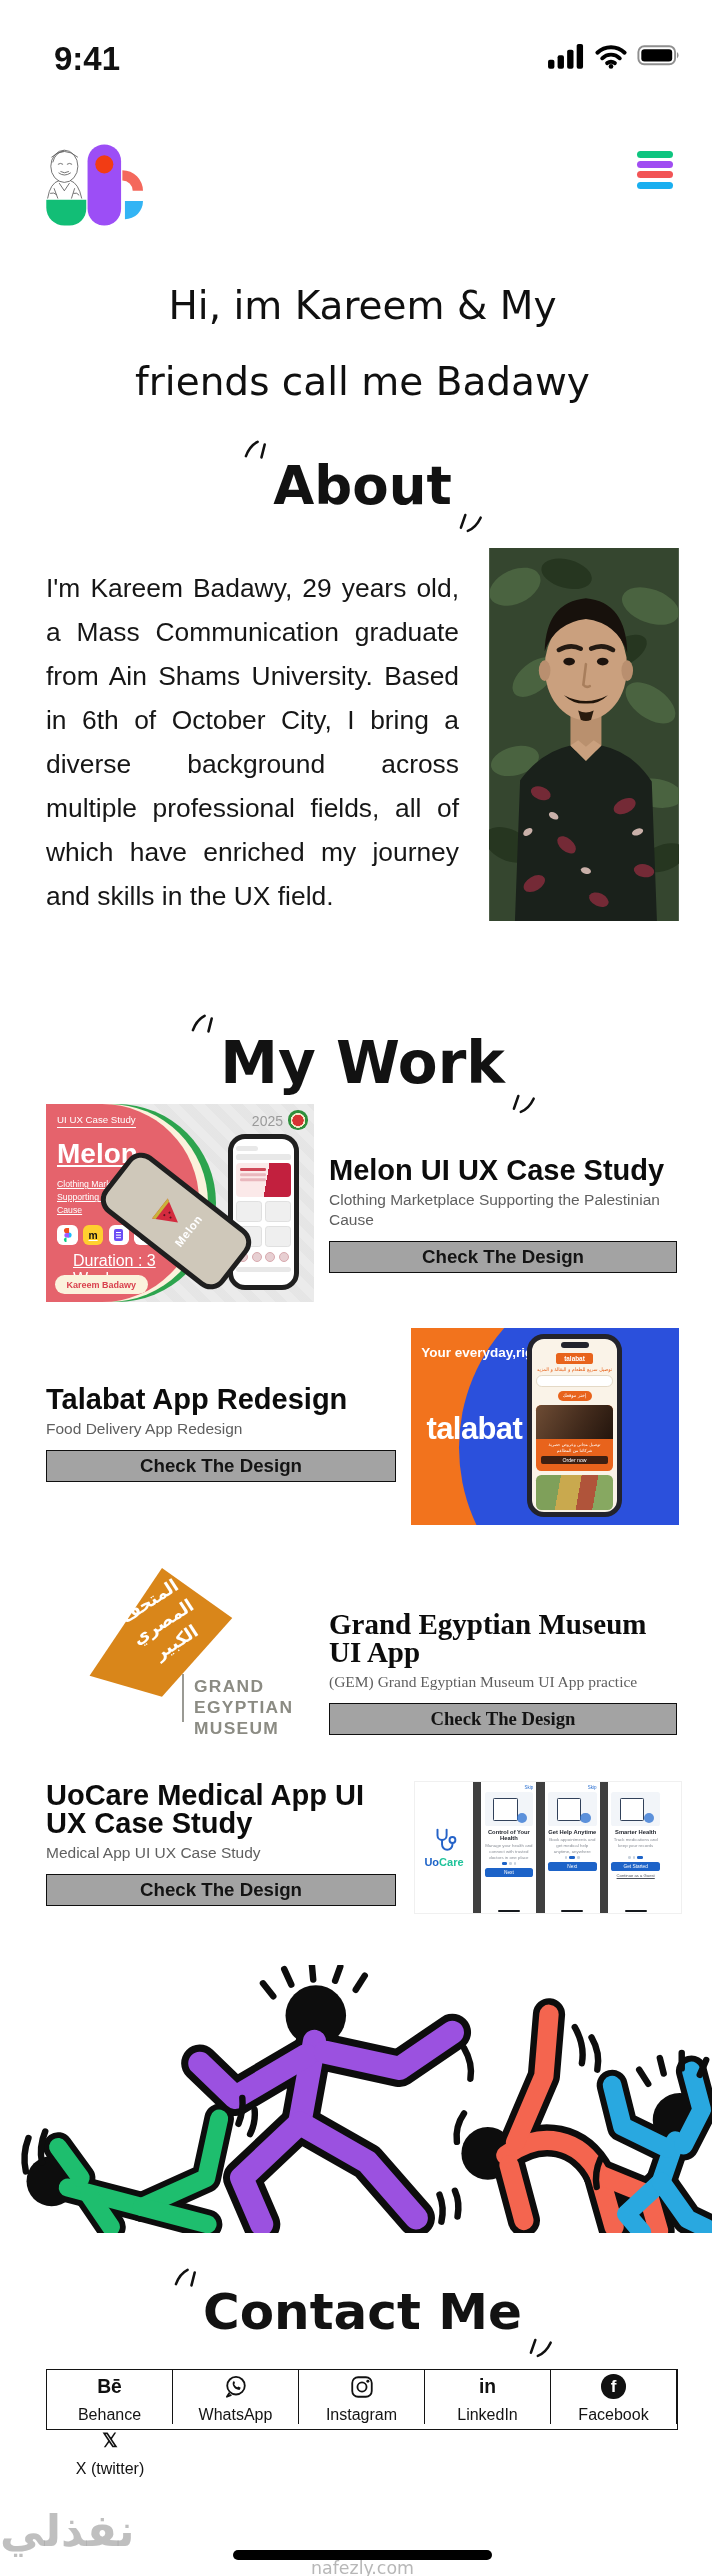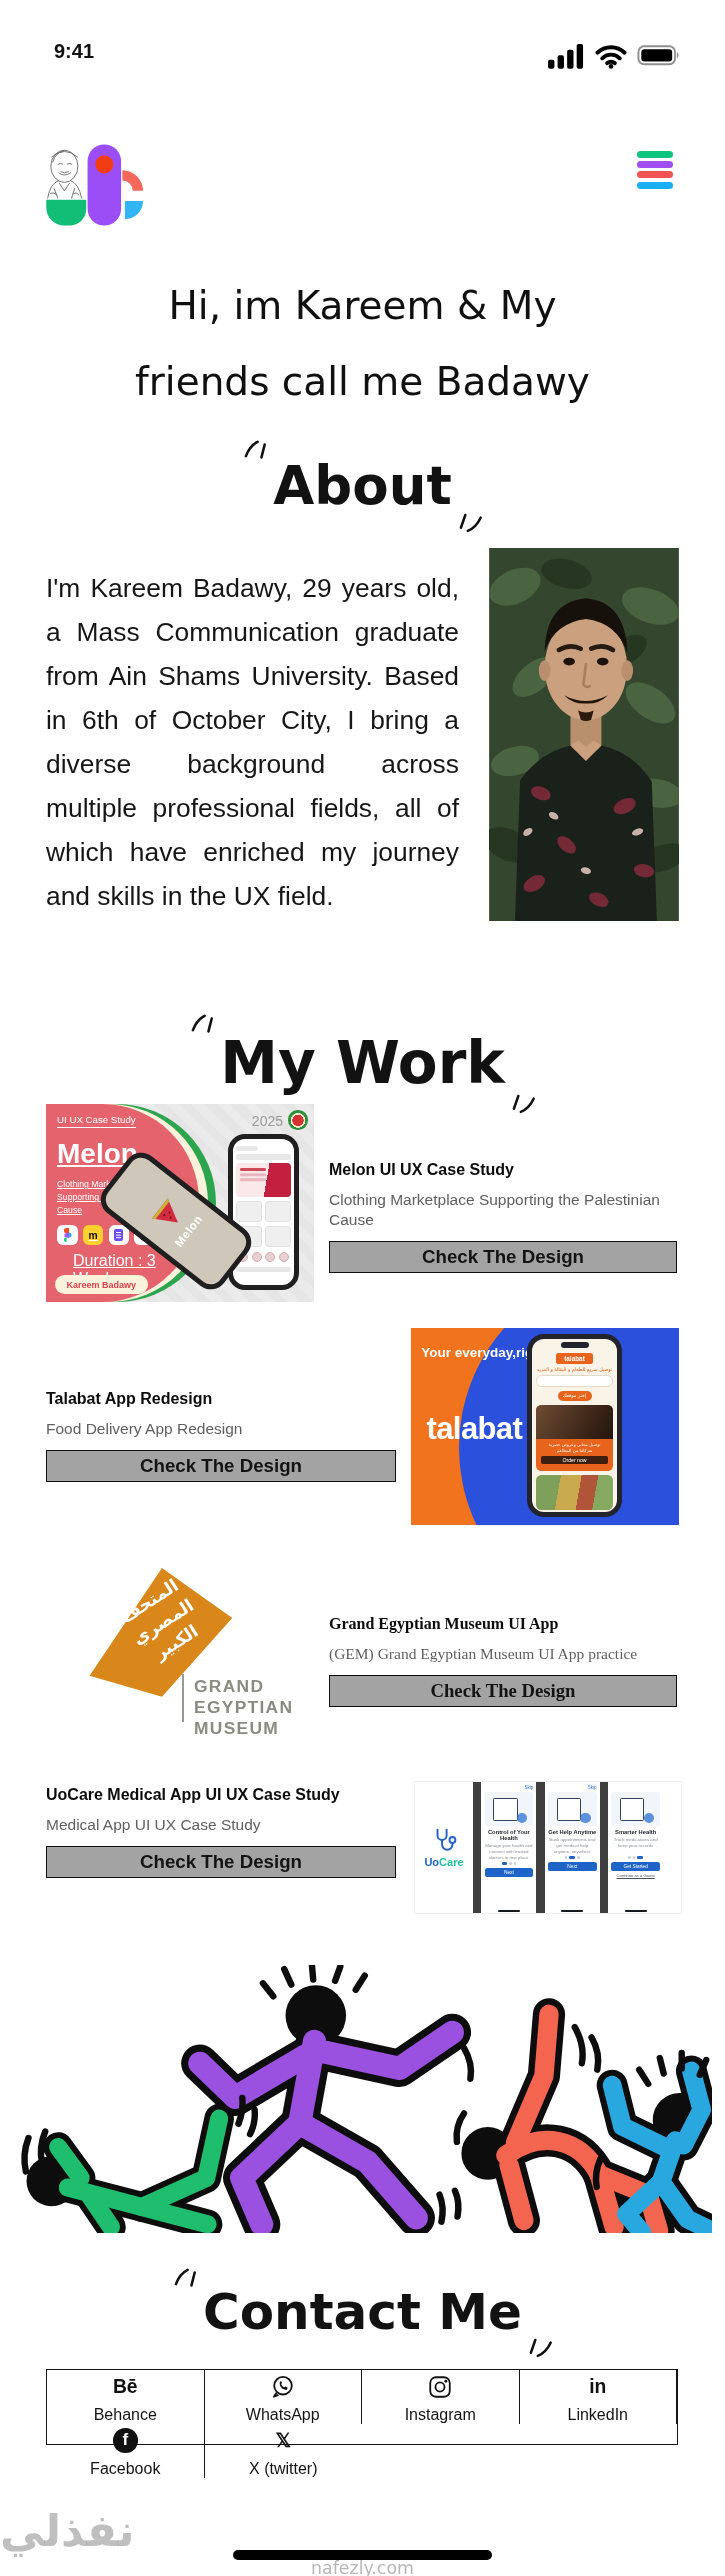--- a/index.html
+++ b/index.html
@@ -2,21 +2,21 @@
 <html style="--logo-green: #12BE76; --logo-purple: #9C4EF6; --logo-red: #F23C14; --logo-coral: #F4685C; --logo-blue: #33B4F4; --menu-green: #0EC57F; --menu-purple: #A04DF2; --menu-coral: #F25456; --menu-blue: #19AFF0; --melon-pink: #E5636C; --melon-green: #2DA44E; --melon-cream: #FBF2DC; --talabat-orange: #F2731D; --talabat-blue: #2B50DC; --gem-orange: #D9861A; --uocare-blue: #1D63C8; --uocare-teal: #1FC39A; --haring-purple: #9B51E0; --haring-green: #1EBE6E; --haring-coral: #F4654F; --haring-blue: #29A8E0;font-size:10.3px"><head>
 <meta charset="utf-8">
 <style>
   html,body{margin:0;padding:0;background:#fff;}
   #screen{position:relative;width:725px;height:2576px;background:#ffffff;overflow:hidden;
           font-family:"Liberation Sans",sans-serif;color:#111;}
   .abs{position:absolute;}
   .display{font-family:"DejaVu Sans",sans-serif;}
 
   
-  .sb-time{left:54px;top:40px;font-size:20px;font-weight:700;letter-spacing:0;}
+  .sb-time{left:54px;top:40px;font-size:33px;font-weight:700;letter-spacing:0;}
   .sb-icons{right:44px;top:41px;display:flex;align-items:center;gap:9px;height:31px;}
 
   
   .logo{left:45px;top:143px;width:98px;height:84px;}
   .app-title{left:0;right:0;top:155px;text-align:center;font-size:41px;font-weight:800;letter-spacing:-0.6px;}
   .menu{left:637px;top:151px;width:36px;display:flex;flex-direction:column;gap:3.2px;cursor:pointer;}
   .menu span{display:block;height:7px;border-radius:3.9px;}
   .menu .m1{background:var(--menu-green);} .menu .m2{background:var(--menu-purple);}
   .menu .m3{background:var(--menu-coral);} .menu .m4{background:var(--menu-blue);}
 
@@ -34,21 +34,21 @@
   #work-head{top:1029px;font-size:58px;}
   #contact-head{top:2283px;font-size:50px;}
 
   
   .about-par{left:46px;top:566px;width:413px;font-size:26.4px;line-height:44px;text-align:justify;color:#161616;}
   .portrait{left:489px;top:548px;width:190px;height:373px;}
 
   
   .card-img{overflow:hidden;background:#eee;}
   .card-text{display:flex;flex-direction:column;}
-  .card-title{font-size:16px;font-weight:700;color:#0c0c0c;line-height:28px;margin:0;}
+  .card-title{font-size:29px;font-weight:700;color:#0c0c0c;line-height:28px;margin:0;}
   .card-sub{font-size:15.5px;color:#5f5f5f;margin:6.4px 0 0 0;line-height:20px;}
   .design-btn{margin-top:10.3px;height:30px;background:#a3a3a3;border:1.9px solid #0f0f0f;
               display:flex;align-items:center;justify-content:center;
               font-size:18.7px;font-weight:600;color:#141414;cursor:pointer;}
   #card1-text{left:329px;top:1156px;width:350px;}
   #card2-text{left:46px;top:1385px;width:356px;}
   #card3-text{left:329px;top:1610px;width:350px;font-family:Liberation Serif, serif;}
   #card4-text{left:46px;top:1781px;width:356px;}
   #card1-text .design-btn,#card3-text .design-btn{width:346px;}
   #card2-text .design-btn,#card4-text .design-btn{width:348px;}
@@ -141,21 +141,21 @@
   .u-link{font-size:4.2px;color:#4a4f58;text-align:center;margin-top:1.9px;text-decoration:underline;}
   .u-home{position:absolute;bottom:1.3px;left:50%;transform:translateX(-50%);width:22px;height:1.9px;background:#15181d;border-radius:1.3px;}
 
   
   .haring{left:13px;top:1965px;width:699px;height:268px;}
   .haring path,.haring circle{fill:none;stroke-linecap:round;stroke-linejoin:round;}
   .haring .ol{stroke:#0d0d0d;} .haring circle.ol{fill:#0d0d0d;stroke:none;}
   .haring .dash{stroke:#0d0d0d;stroke-width:10;}
 
   
-  .contact-grid{left:46px;top:2369px;width:632px;height:76px;display:grid;grid-template-columns:repeat(4,1fr);
+  .contact-grid{left:46px;top:2369px;width:632px;height:61px;display:grid;grid-template-columns:repeat(5,1fr);
                 border:1.9px solid #141414;box-sizing:border-box;background:#fff;}
   .c-cell{border-right:1.9px solid #141414;display:flex;flex-direction:column;align-items:center;justify-content:center;
           gap:5.2px;cursor:pointer;padding-top:2.6px;}
   .c-cell:last-child{border-right:none;}
   .c-ico{height:28px;display:flex;align-items:center;justify-content:center;font-weight:800;font-size:19.3px;color:#111;}
   .c-label{font-size:16px;color:#141414;}
   .fb-circle{width:24.5px;height:24.5px;border-radius:50%;background:#111;color:#fff;display:flex;align-items:center;justify-content:center;
              font-size:17px;font-weight:800;}
 
   

